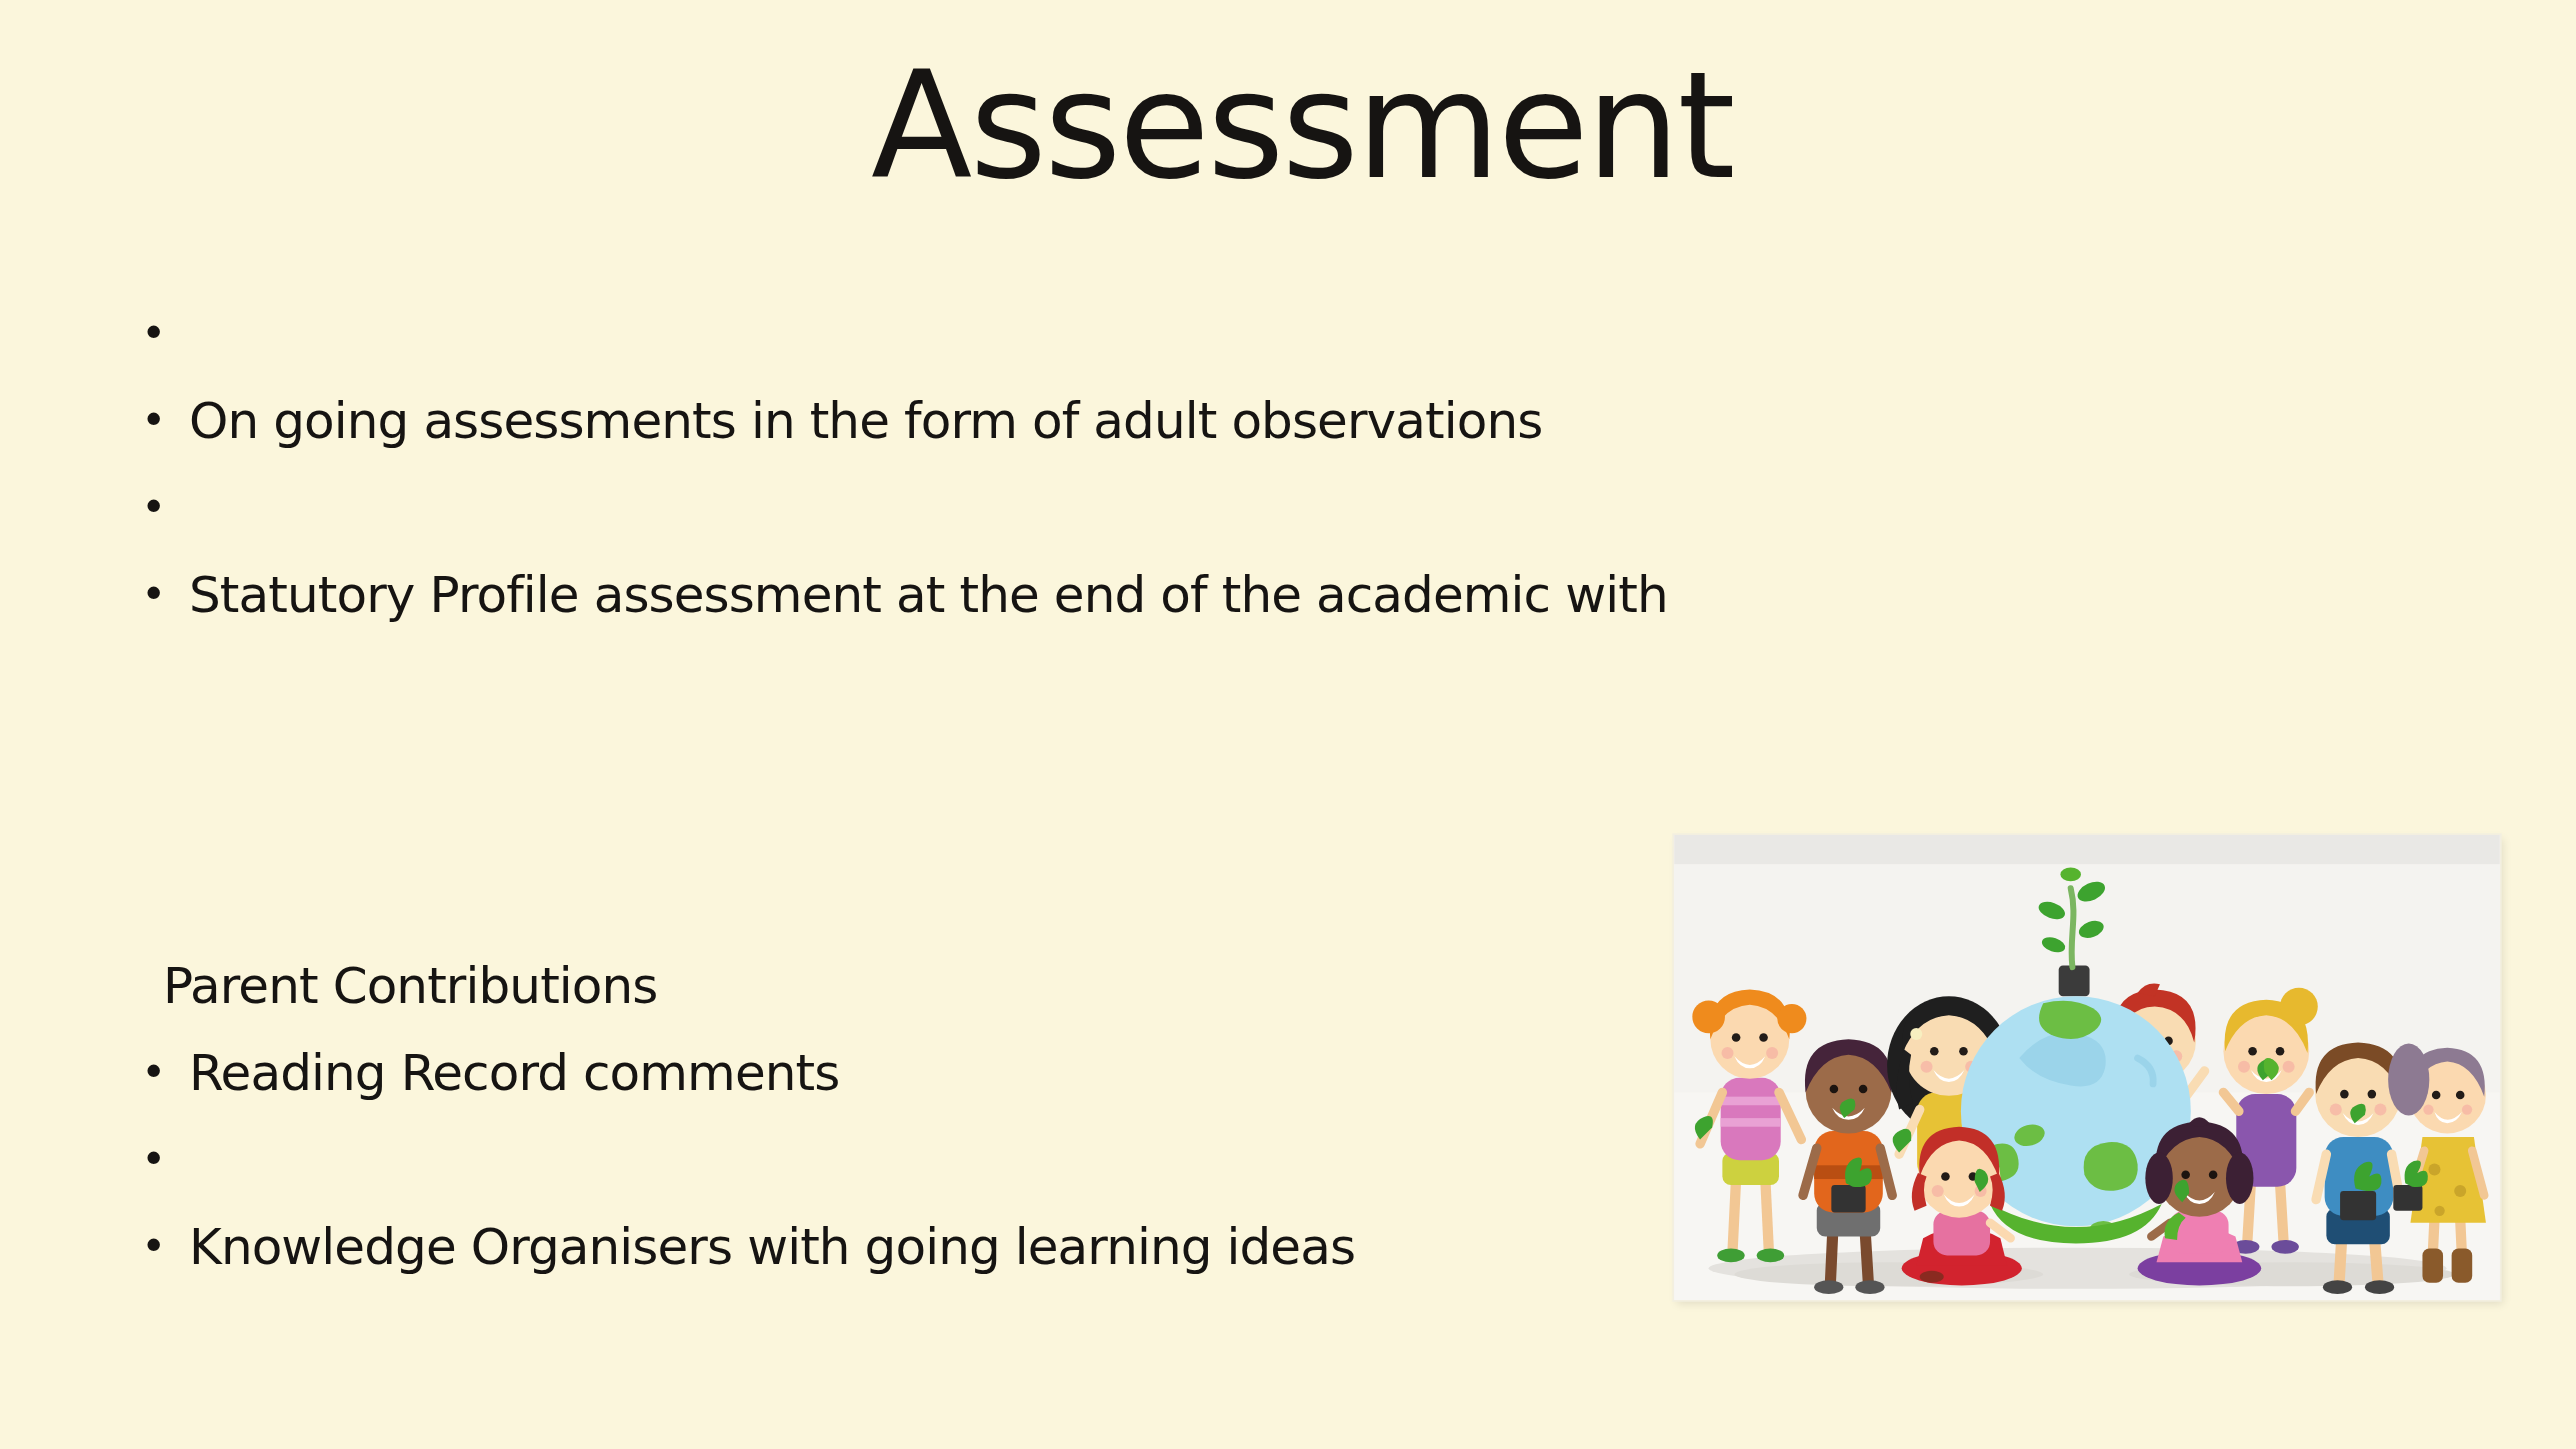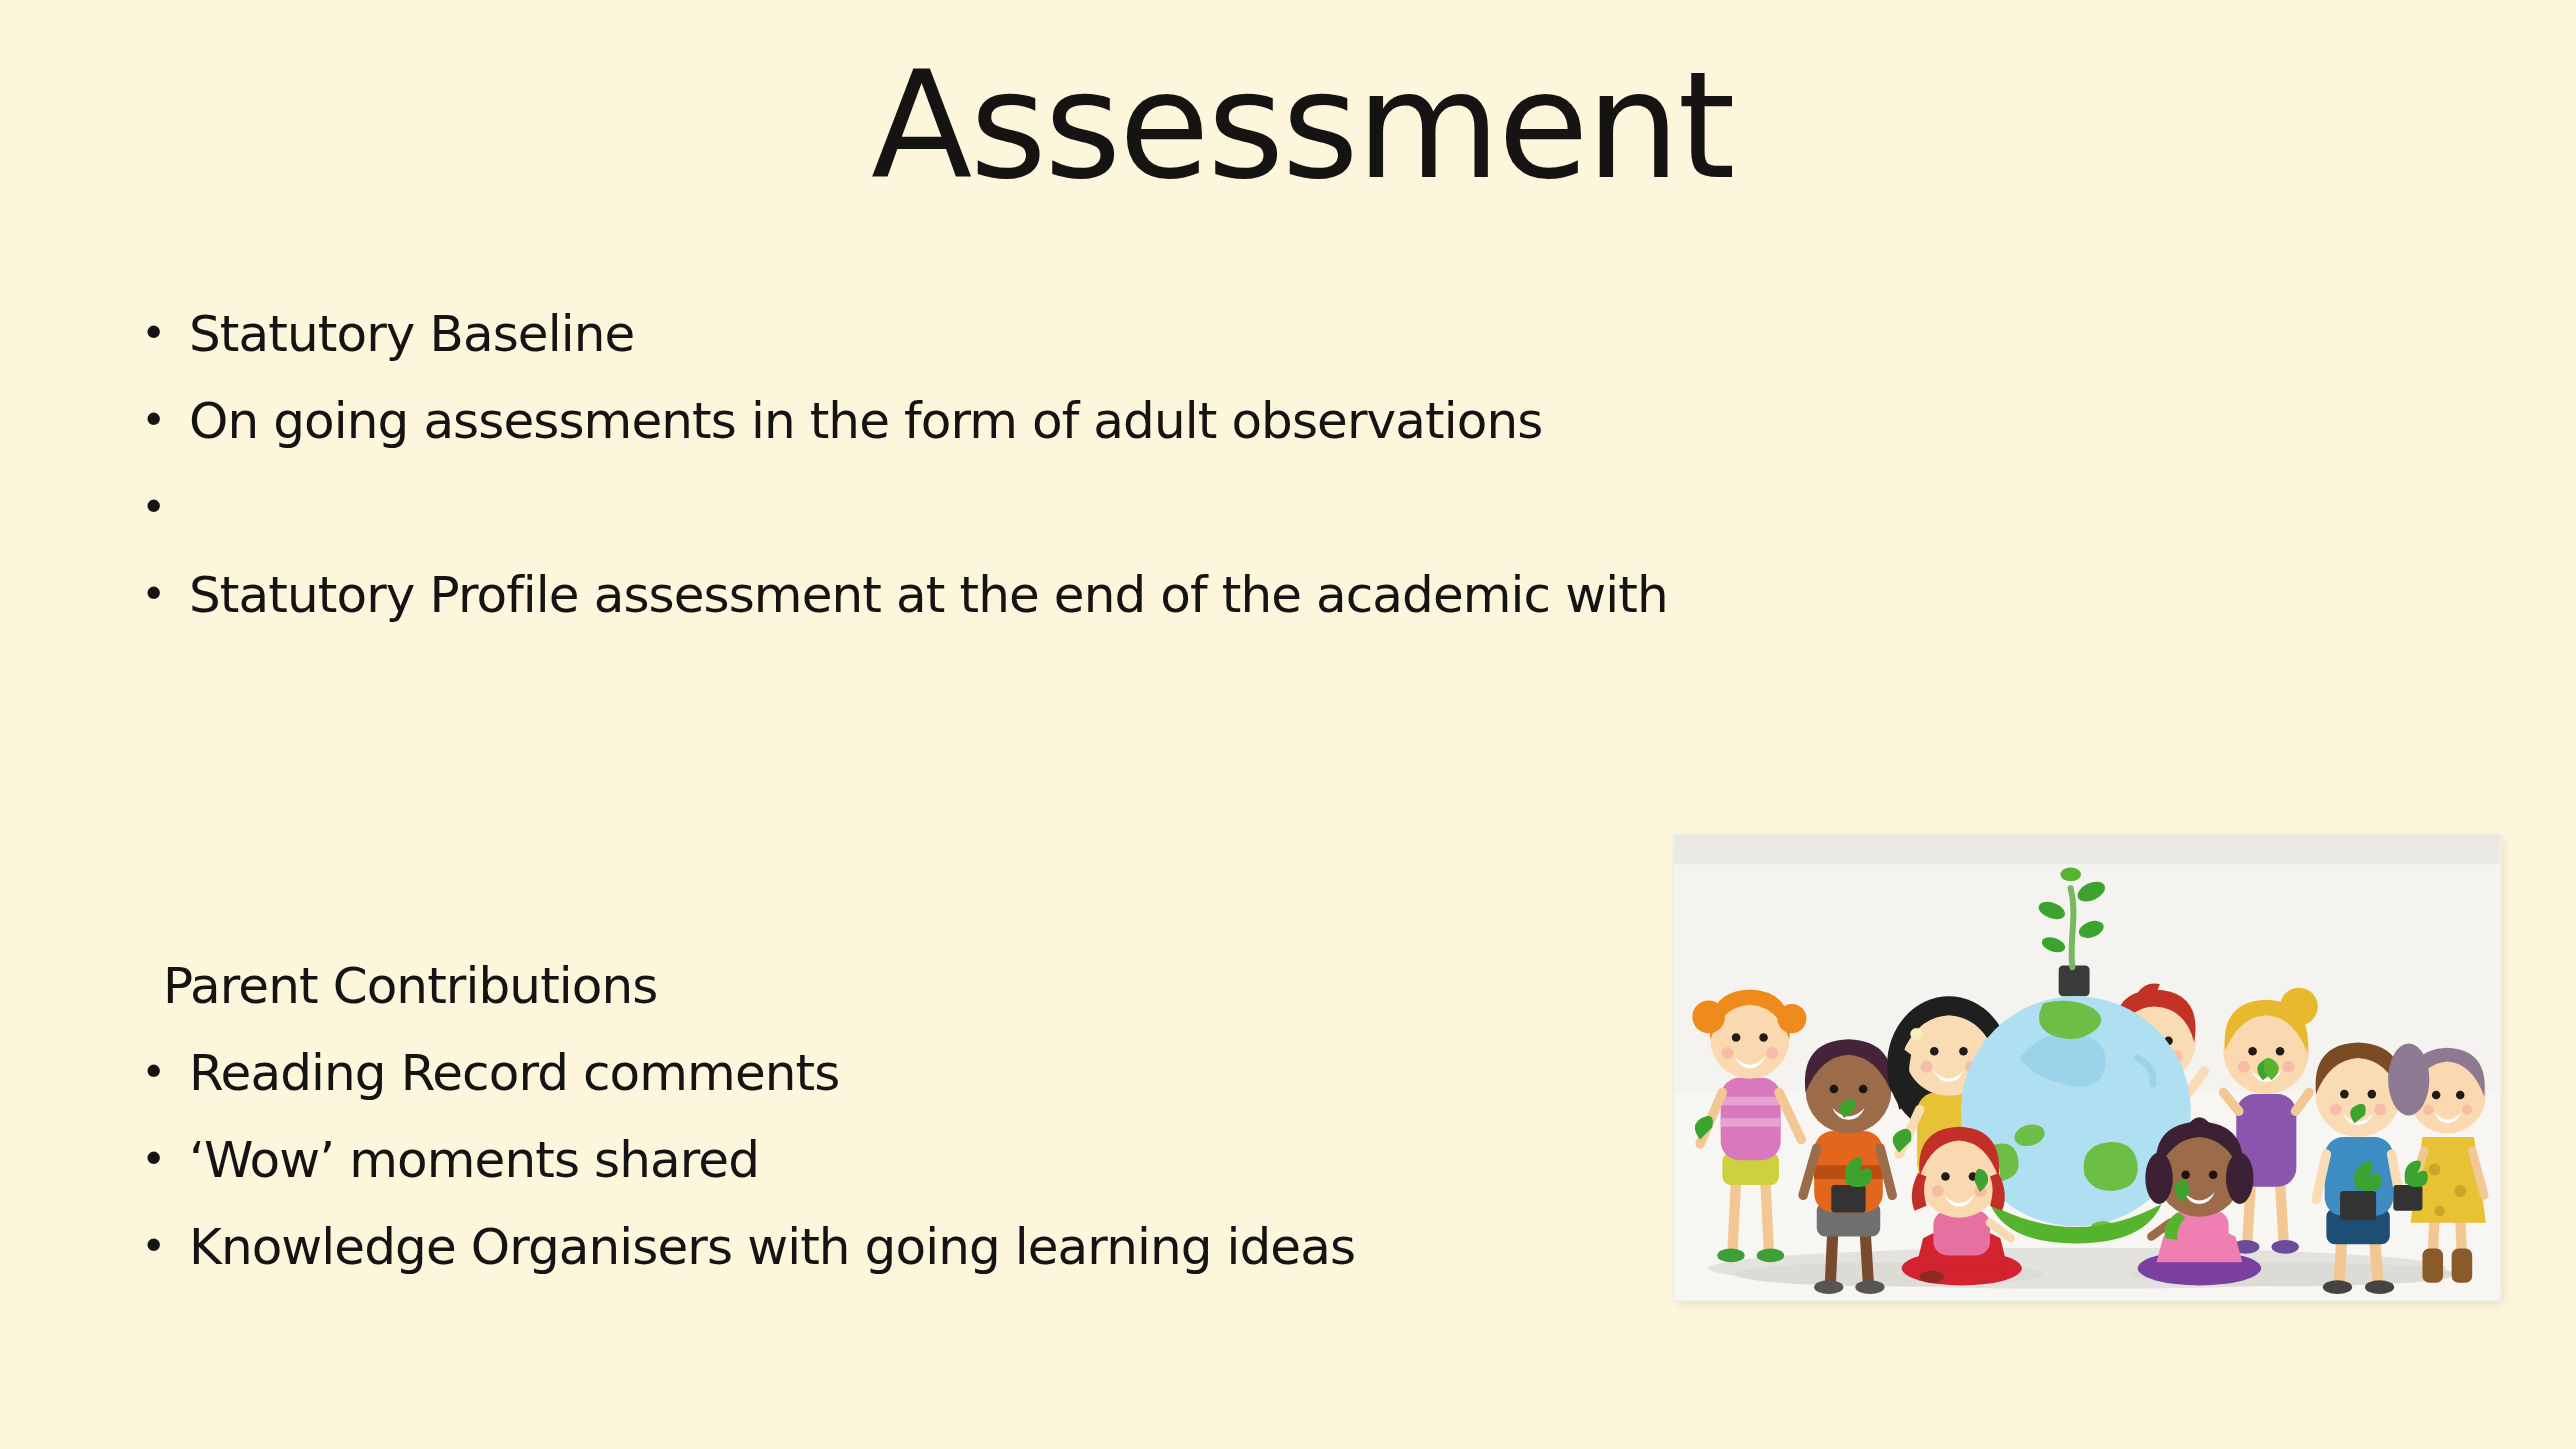--- a/index.html
+++ b/index.html
@@ -81,21 +81,20 @@
 </head>
 <body>
 
 <div class="slide">
 
   <div class="title">Assessment</div>
 
   <div class="list list-assessment">
     <div class="li">
       <span class="dot">•</span>
-      <span class="txt">Statutory Baseline</span>
     </div>
     <div class="li">
       <span class="dot">•</span>
       <span class="txt">On going assessments in the form of adult observations</span>
     </div>
     <div class="li">
       <span class="dot">•</span>
     </div>
     <div class="li">
       <span class="dot">•</span>
@@ -106,21 +105,20 @@
   <div class="list list-parent">
     <div class="heading-row">
       <span class="txt">Parent Contributions</span>
     </div>
     <div class="li">
       <span class="dot">•</span>
       <span class="txt">Reading Record comments</span>
     </div>
     <div class="li">
       <span class="dot">•</span>
-      <span class="txt">‘Wow’ moments shared</span>
     </div>
     <div class="li">
       <span class="dot">•</span>
       <span class="txt">Knowledge Organisers with going learning ideas</span>
     </div>
   </div>
 
   <div class="illustration">
     <svg viewBox="0 0 962 542" xmlns="http://www.w3.org/2000/svg">
 

